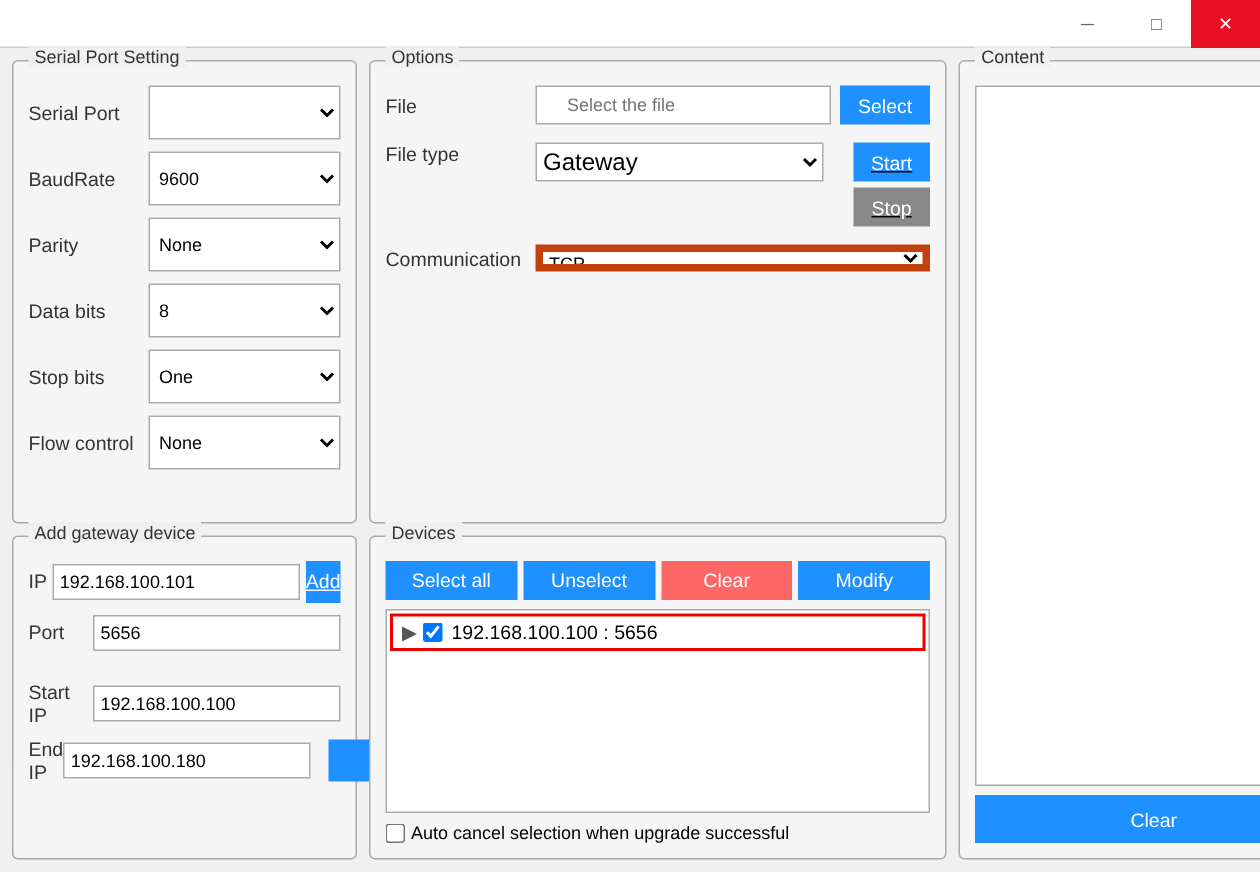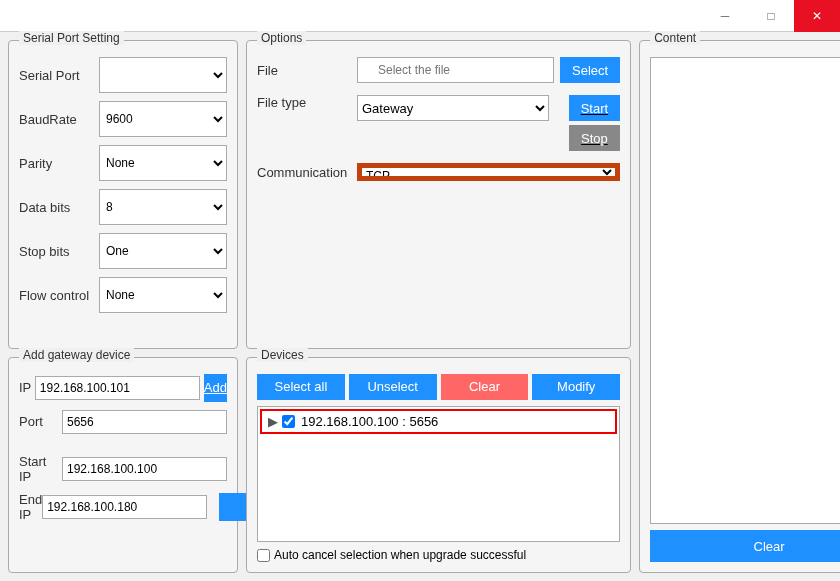--- a/index.html
+++ b/index.html
@@ -356,21 +356,21 @@
     <div class="options-row">
       <label>File</label>
       <input type="text" style="flex: 1 1 0%;" placeholder="Select the file">
       <div class="options-btns">
         <button class="btn-blue">Select</button>
       </div>
     </div>
     <div class="options-row" style="align-items: flex-start;">
       <label>File type</label>
       <div style="flex:1; display:flex; align-items:center;">
-        <select style="flex:1; height:26px; border:1px solid #aaa; font-size:13px; background:#fff;">
+        <select style="flex:1; height:26px; border:1px solid #aaa; font-size:16px; background:#fff;">
           <option selected="">Gateway</option>
           <option>Node</option>
         </select>
       </div>
       <div class="options-btns" style="margin-left:20px;text-decoration:underline;">
         <button class="btn-blue">Start</button>
         <button class="btn-gray">Stop</button>
       </div>
     </div>
     <div class="options-row">

